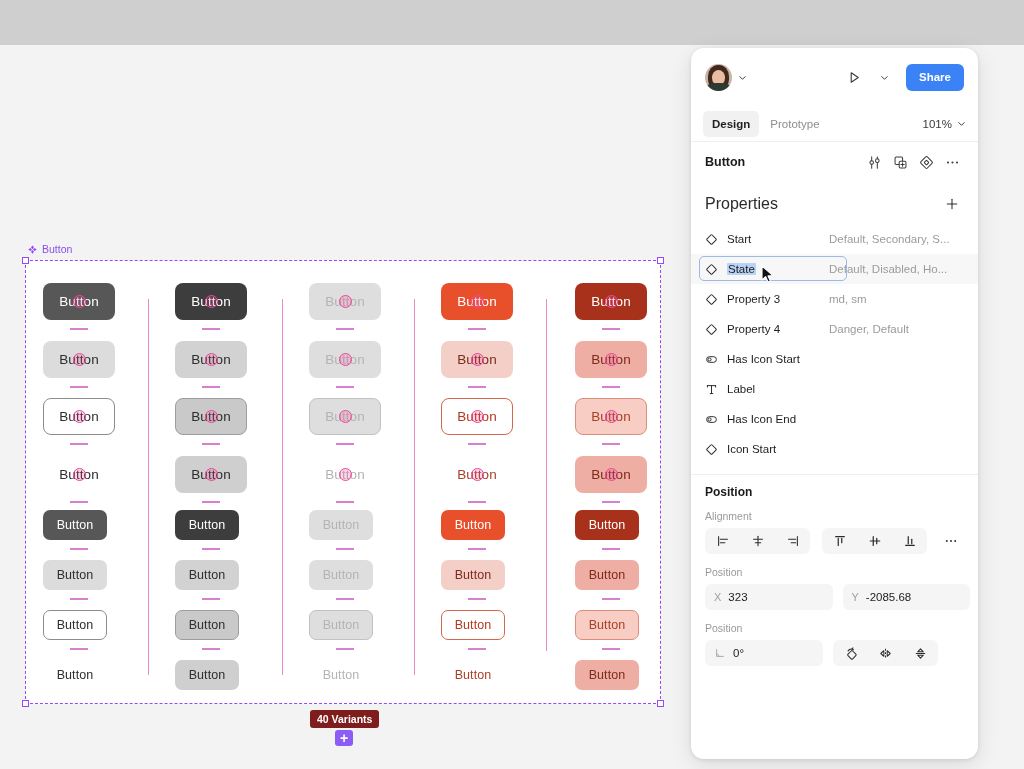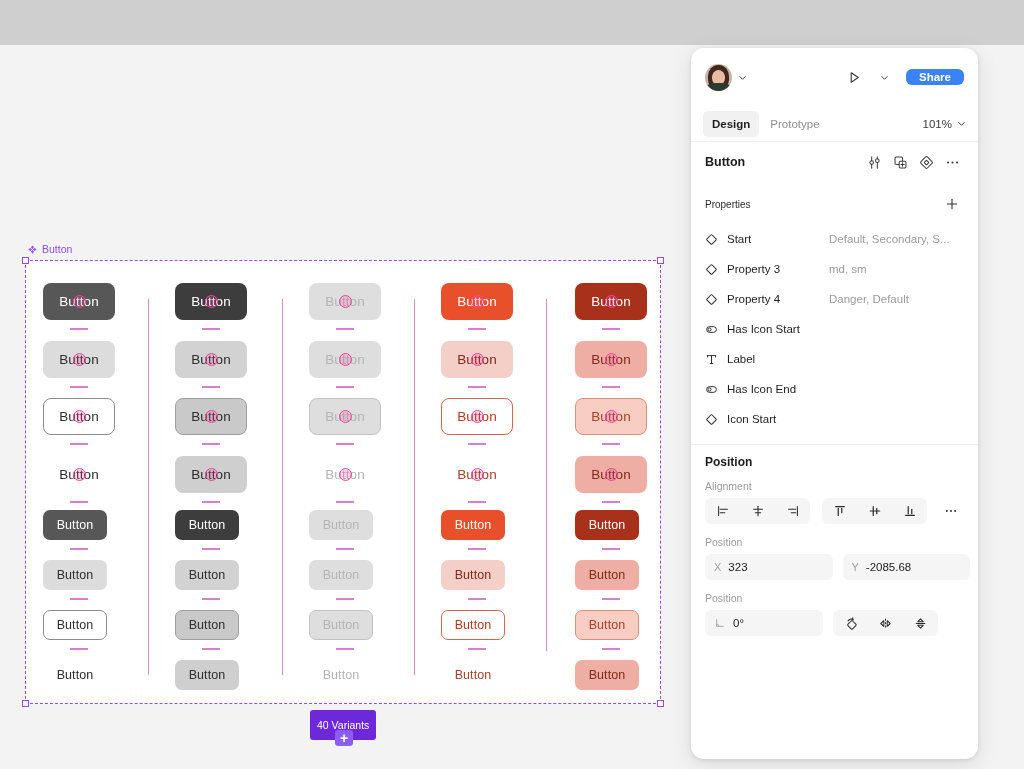--- a/index.html
+++ b/index.html
@@ -71,23 +71,23 @@
     position:absolute;left:50%;top:50%;
     width:13px;height:13px;margin-left:-6px;margin-top:-7px;
     border:1.6px solid #ec4899;border-radius:50%;
     background:rgba(236,72,153,.22);
     box-sizing:border-box;
   }
 
   
   .variants{
     position:absolute;left:310px;top:665px;
-    background:#6d28d9;color:#fff;
-    font-size:10.5px;font-weight:400;
-    padding:9px 7px;border-radius:3px;
+    background:#7f1d1d;color:#fff;
+    font-size:10.5px;font-weight:700;
+    padding:3px 7px;border-radius:3px;
     white-space:nowrap;
   }
   .plusbtn{
     position:absolute;left:335px;top:685px;
     width:18px;height:16px;border-radius:3px;background:#8b5cf6;
     display:flex;align-items:center;justify-content:center;
     color:#fff;font-size:14px;line-height:1;font-weight:600;
   }
 
   
@@ -110,21 +110,21 @@
   .avatar .face{position:absolute;left:7px;top:6px;width:13px;height:15px;border-radius:50% 50% 46% 46%;background:#e8bda4;}
   .avatar .body{position:absolute;left:2px;bottom:0;width:23px;height:8px;border-radius:40% 40% 0 0;background:#2c3a33;}
   .chev{width:9px;height:9px;flex:none;}
   .p-top .spacer{flex:1;}
   .iconbtn{
     width:24px;height:24px;display:flex;align-items:center;justify-content:center;
     flex:none;cursor:pointer;
   }
   .share{
     background:#3b82f6;color:#fff;font-size:11.5px;font-weight:600;
-    padding:0 13px;height:16px;border-radius:6px;display:flex;align-items:center;
+    padding:0 13px;height:27px;border-radius:6px;display:flex;align-items:center;
     margin-left:4px;flex:none;
   }
   .p-tabs{
     height:36px;display:flex;align-items:center;padding:0 12px;
     box-sizing:border-box;border-bottom:1px solid #eeeeee;gap:2px;
   }
   .tab{
     font-size:11.5px;padding:7px 9px;border-radius:5px;color:#8e8e8e;cursor:pointer;
   }
   .tab.active{background:#f1f1f1;color:#1f1f1f;font-weight:700;}
@@ -137,21 +137,21 @@
     height:40px;display:flex;align-items:center;padding:0 14px;
     box-sizing:border-box;gap:2px;
   }
   .p-title .t{font-size:12.5px;font-weight:700;color:#1b1b1b;}
   .p-title .sp{flex:1;}
 
   .sec{padding:4px 0 10px 0;border-bottom:1px solid #eeeeee;}
   .sec-head{
     display:flex;align-items:center;padding:6px 14px 8px 14px;
   }
-  .sec-head .h{font-size:10px;color:#2b2b2b;font-weight:400;}
+  .sec-head .h{font-size:16px;color:#2b2b2b;font-weight:400;}
   .sec-head .sp{flex:1;}
 
   .prop-row{
     display:flex;align-items:center;height:30px;padding:0 14px;
     box-sizing:border-box;gap:9px;cursor:pointer;
   }
   .prop-row .pname{font-size:11.5px;color:#1d1d1d;white-space:nowrap;}
   .prop-row .pval{
     margin-left:auto;font-size:11.5px;color:#9b9b9b;
     max-width:135px;overflow:hidden;text-overflow:ellipsis;white-space:nowrap;
@@ -461,20 +461,31 @@
         </div>
       </div>
       <div id="proplist">
           <div class="prop-row">
             <svg class="picon" viewBox="0 0 16 16">
               <rect x="8" y="1.6" width="9" height="9" rx="1.2" transform="rotate(45 8 1.6)" fill="none" stroke="#2b2b2b" stroke-width="1.2"></rect>
             </svg>
             <span class="pname">Start</span>
             <span class="pval">Default, Secondary, S...</span>
           </div>
+          <div class="prop-row sel">
+            <svg class="picon" viewBox="0 0 16 16">
+              <rect x="8" y="1.6" width="9" height="9" rx="1.2" transform="rotate(45 8 1.6)" fill="none" stroke="#2b2b2b" stroke-width="1.2"></rect>
+            </svg>
+            <span class="pname"><span class="hl">State</span></span>
+            <span class="pval">Default, Disabled, Ho...</span>
+            <div class="sel-box"></div>
+            <svg class="cursor" viewBox="0 0 14 19">
+              <path d="M1 1 L1 15 L4.6 11.6 L7.1 17 L9.4 15.9 L7 10.9 L12 10.6 Z" fill="#111" stroke="#fff" stroke-width="1.1" stroke-linejoin="round"></path>
+            </svg>
+          </div>
           <div class="prop-row">
             <svg class="picon" viewBox="0 0 16 16">
               <rect x="8" y="1.6" width="9" height="9" rx="1.2" transform="rotate(45 8 1.6)" fill="none" stroke="#2b2b2b" stroke-width="1.2"></rect>
             </svg>
             <span class="pname">Property 3</span>
             <span class="pval">md, sm</span>
           </div>
           <div class="prop-row">
             <svg class="picon" viewBox="0 0 16 16">
               <rect x="8" y="1.6" width="9" height="9" rx="1.2" transform="rotate(45 8 1.6)" fill="none" stroke="#2b2b2b" stroke-width="1.2"></rect>

